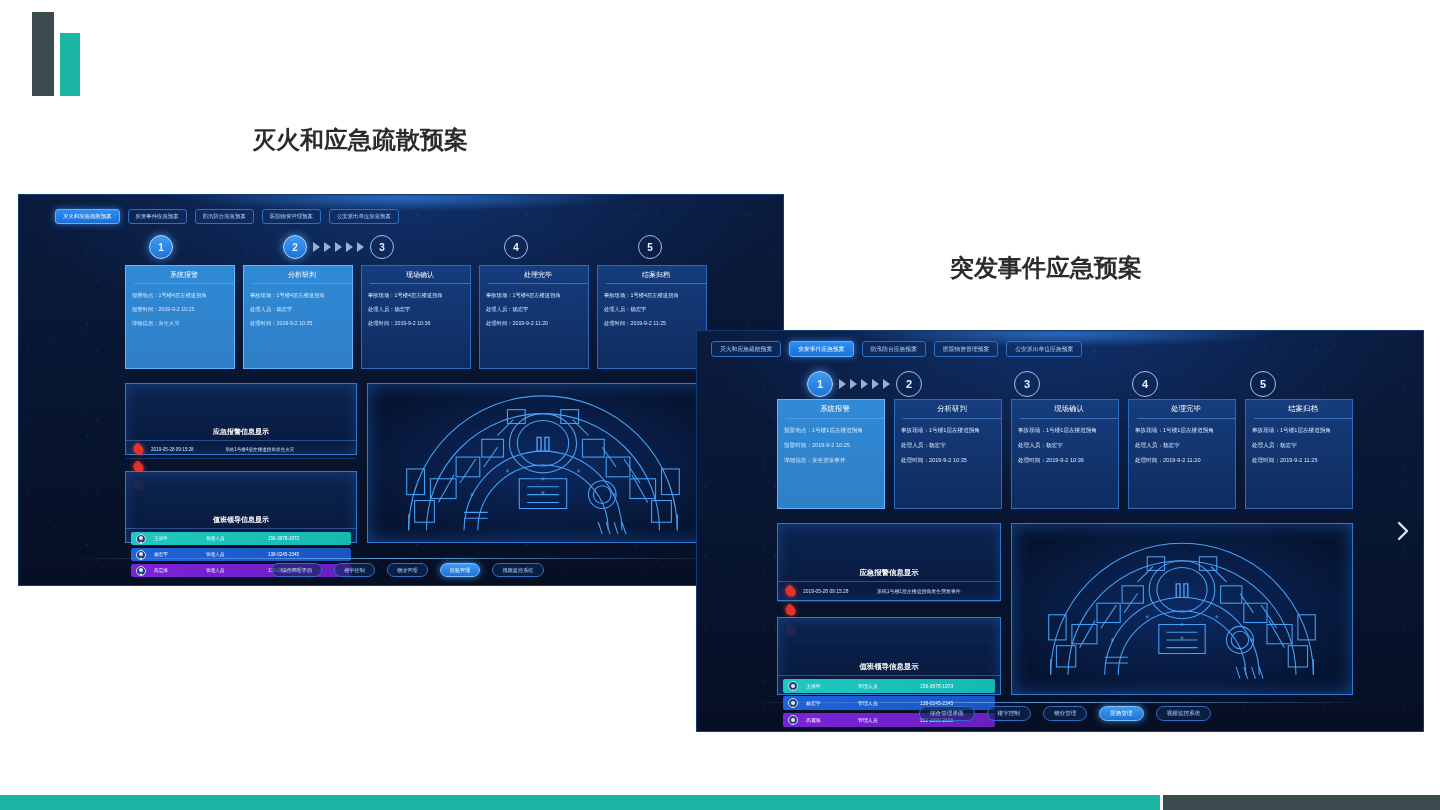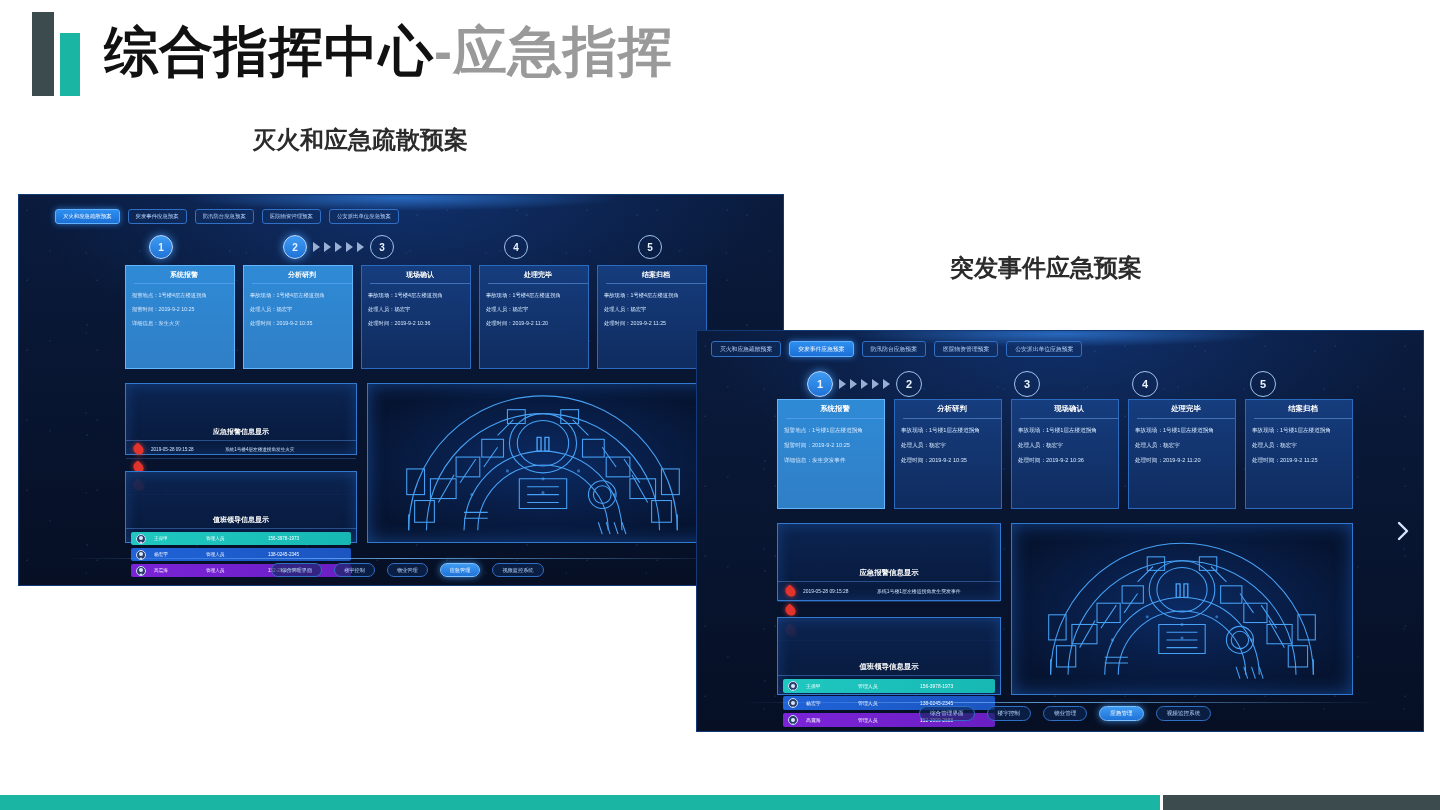--- a/index.html
+++ b/index.html
@@ -97,21 +97,21 @@
   .d1 .cards { left: 106px; top: 264px; gap: 8px; }
   .d2 .cards { left: 80px; top: 68px; gap: 9px; }
   .card {
     background: linear-gradient(180deg, rgba(22,62,128,.95), rgba(16,45,98,.95));
     border: 1px solid #2a6bc0;
   }
   .d1 .card { width: 110px; height: 104px; }
   .d2 .card { width: 108px; height: 110px; }
   .card.active { background: linear-gradient(180deg,#2f8ad6,#2f7fc6); border-color:#62b6ff; }
   .card-hd {
-    text-align:right; color:#ffffff; font-weight:bold;
+    text-align:right; color:#ffffff; font-weight:normal;
     border-bottom: 1px solid rgba(120,180,255,.45);
     display:flex; align-items:center; justify-content:center;margin-left:8px;
   }
   .d1 .card-hd { height: 18px; font-size: 7px; }
   .d2 .card-hd { height: 19px; font-size: 7.4px; }
   .card-bd { padding: 8px 6px 0 6px; }
   .card-ln { color:#d6e9ff; margin-bottom: 7px; white-space: nowrap; overflow:hidden; }
   .d1 .card-ln { font-size: 5.3px; }
   .d2 .card-ln { font-size: 5.6px; }
 
@@ -189,23 +189,20 @@
   .next-chevron svg { width:100%; height:100%; }
 </style>
 </head>
 <body>
 
 <div class="slide">
 
   <div class="title-bars">
     <div class="bar-dark"></div>
     <div class="bar-teal"></div>
-  </div>
-  <div class="title-text">
-    <span class="title-main">综合指挥中心</span><span class="title-sub">-应急指挥</span>
   </div>
 
   <div class="caption caption-1">灭火和应急疏散预案</div>
   <div class="caption caption-2">突发事件应急预案</div>
 
   <div class="dash dash-1 d1">
     <div class="dash-topglow"></div>
 
     <div class="tabs">
       <div class="tab active">灭火和应急疏散预案</div>

